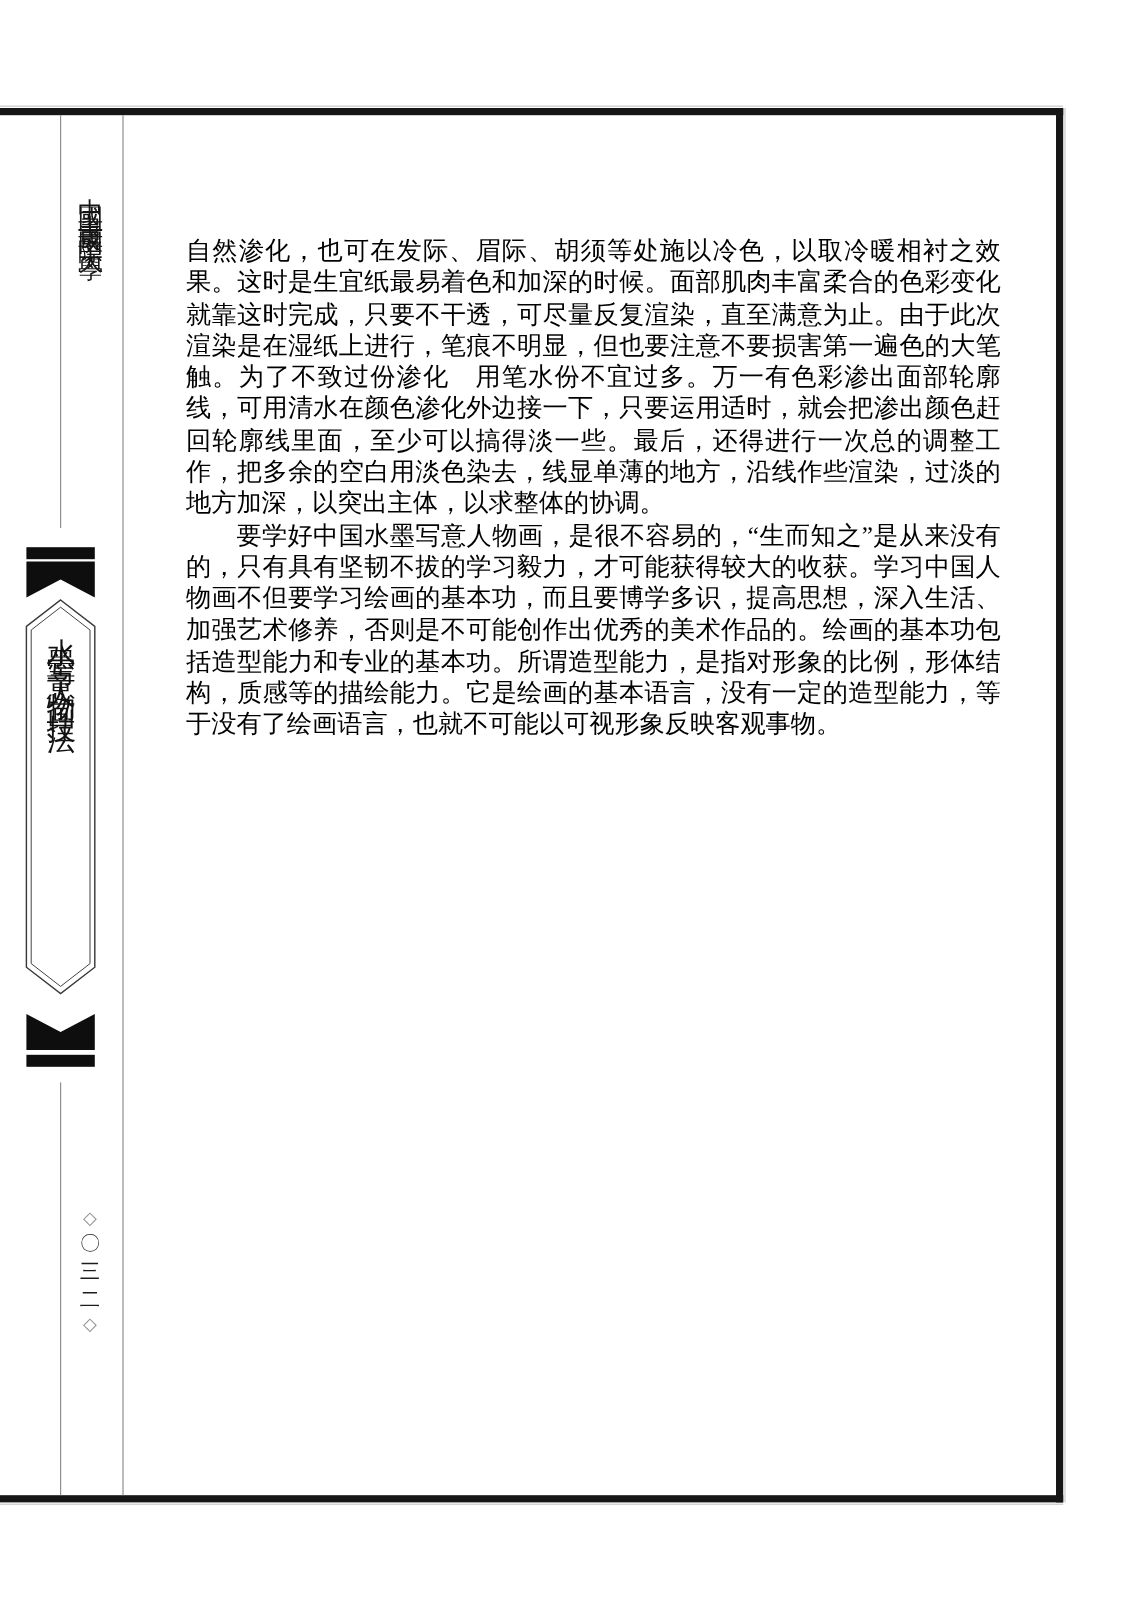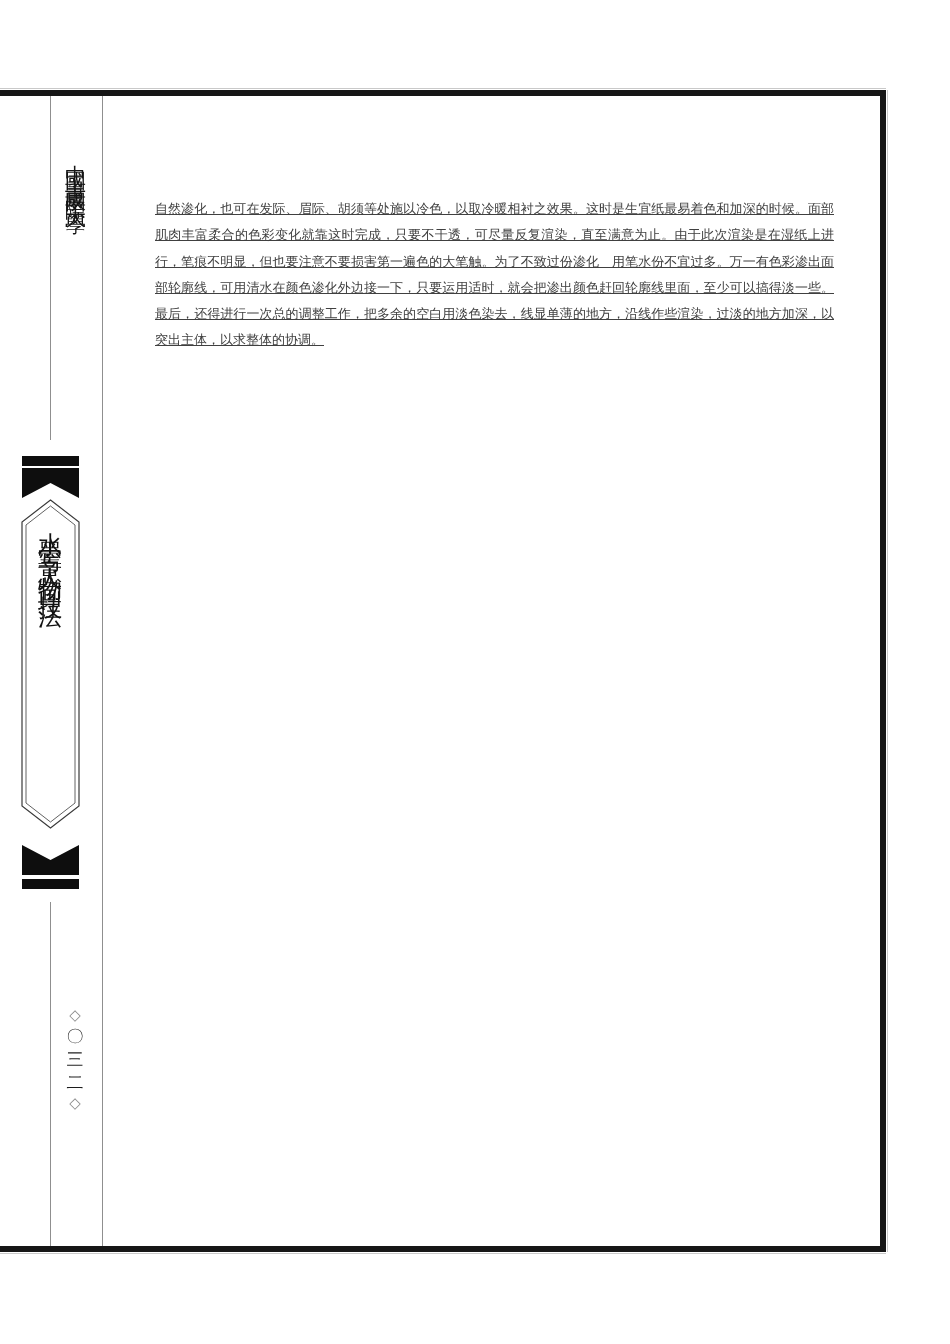--- a/index.html
+++ b/index.html
@@ -45,23 +45,22 @@
     position:absolute;left:75px;top:1006px;
     transform:translateX(-50%);
     display:flex;flex-direction:column;align-items:center;
     line-height:1;
   }
   .folio .orn{font-size:15px;color:#8c8c8c;margin:2px 0;font-family:"DejaVu Sans",sans-serif;}
   .folio .digit{font-size:17px;color:#1c1c1c;margin:3px 0;}
   
   .body-text{
     position:absolute;left:155px;top:196px;width:679px;
-    font-size:13px;line-height:26.3px;
-    color:#404040;
-    text-decoration:underline;
+    font-size:21px;line-height:26.3px;
+    color:#000000;
   }
   .body-text p{
     margin:0;
     text-align:justify;
     word-break:break-all;
   }
   .body-text p.ind{text-indent:2em;}
 </style>
 </head>
 <body>
@@ -92,15 +91,16 @@
   <div class="folio">
     <span class="orn">◇</span>
     <span class="digit">〇</span>
     <span class="digit">三</span>
     <span class="digit">二</span>
     <span class="orn">◇</span>
   </div>
 
   <div class="body-text">
     <p>自然渗化，也可在发际、眉际、胡须等处施以冷色，以取冷暖相衬之效果。这时是生宜纸最易着色和加深的时候。面部肌肉丰富柔合的色彩变化就靠这时完成，只要不干透，可尽量反复渲染，直至满意为止。由于此次渲染是在湿纸上进行，笔痕不明显，但也要注意不要损害第一遍色的大笔触。为了不致过份渗化　用笔水份不宜过多。万一有色彩渗出面部轮廓线，可用清水在颜色渗化外边接一下，只要运用适时，就会把渗出颜色赶回轮廓线里面，至少可以搞得淡一些。最后，还得进行一次总的调整工作，把多余的空白用淡色染去，线显单薄的地方，沿线作些渲染，过淡的地方加深，以突出主体，以求整体的协调。</p>
+    <p class="ind">要学好中国水墨写意人物画，是很不容易的，“生而知之”是从来没有的，只有具有坚韧不拔的学习毅力，才可能获得较大的收获。学习中国人物画不但要学习绘画的基本功，而且要博学多识，提高思想，深入生活、加强艺术修养，否则是不可能创作出优秀的美术作品的。绘画的基本功包括造型能力和专业的基本功。所谓造型能力，是指对形象的比例，形体结构，质感等的描绘能力。它是绘画的基本语言，没有一定的造型能力，等于没有了绘画语言，也就不可能以可视形象反映客观事物。</p>
   </div>
 
 </div>
 
 </body></html>

